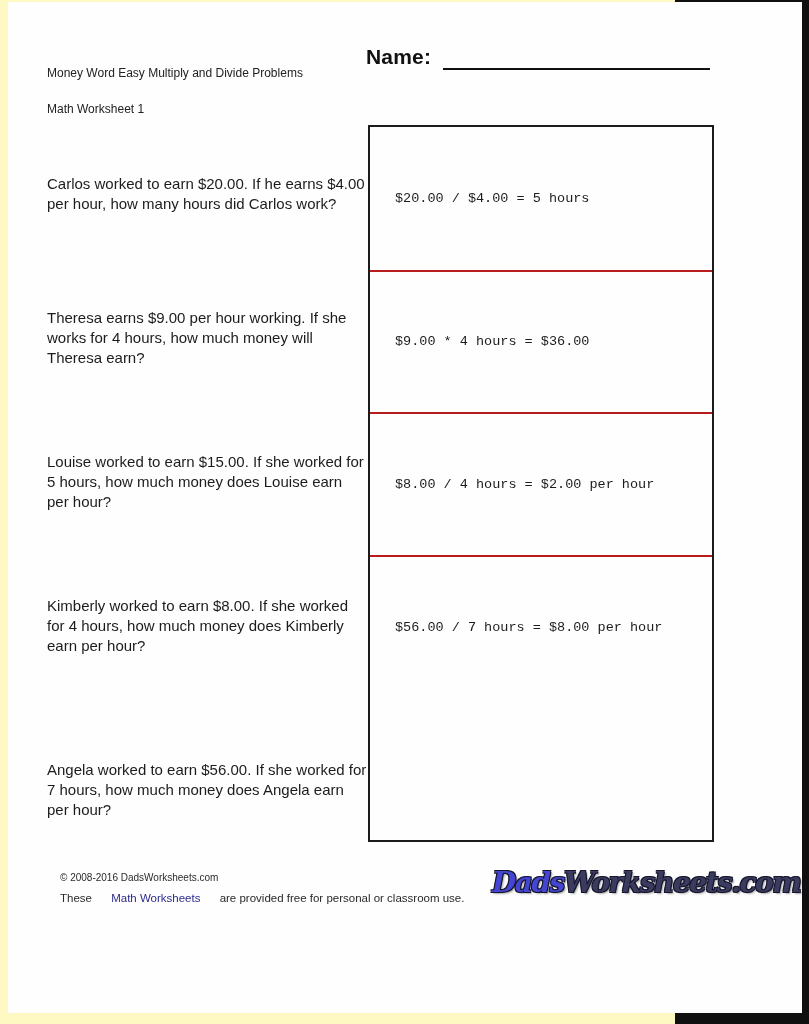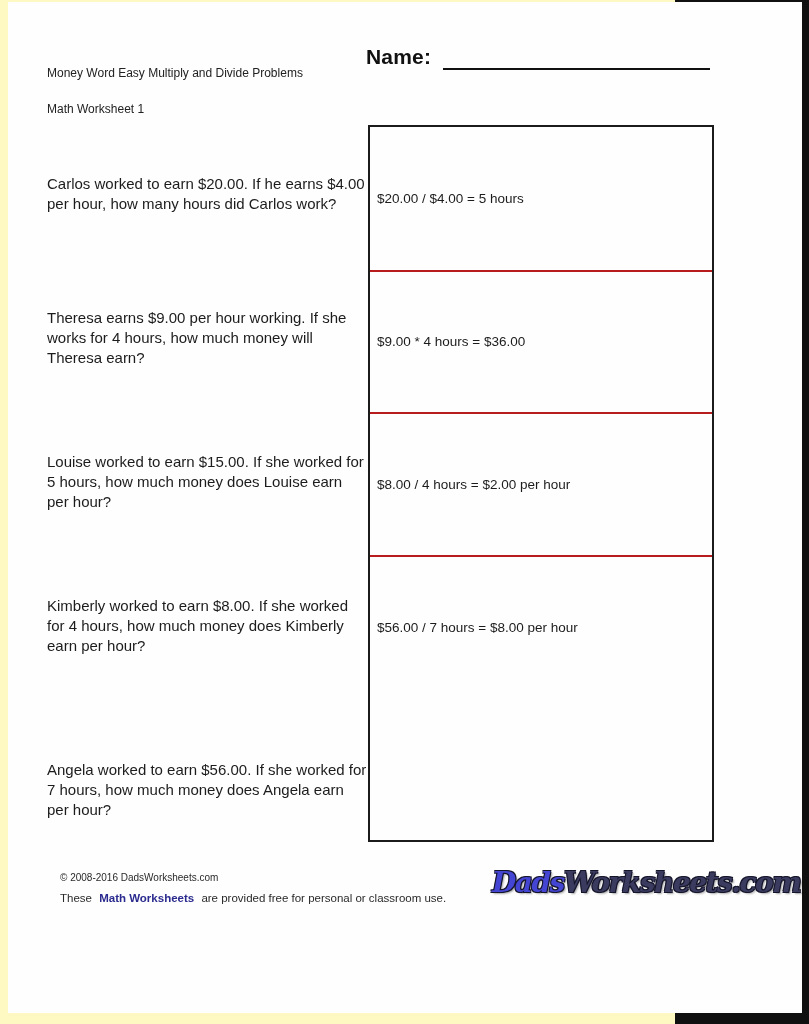--- a/index.html
+++ b/index.html
@@ -56,37 +56,38 @@
     position: absolute; left: 360px; top: 123px;
     width: 346px; height: 717px;
     border: 2px solid #1b1b1b;
     box-sizing: border-box;
     display: grid;
     grid-template-rows: repeat(5, 1fr);
     background: #fefefe;
   }
   .answer-row {
     display: flex; align-items: center;
-    padding-left: 7px;
+    padding-left: 25px;
     font-size: 13.5px; color: #1c1c1c;
     box-sizing: border-box;
+    font-family: Liberation Mono, monospace;
   }
   .answer-row + .answer-row { border-top: 2px solid #b91c1c; }
   
   .footer-copyright {
     position: absolute; left: 52px; top: 870px;
     font-size: 10px; color: #2a2a2a;
   }
   .footer-license {
     position: absolute; left: 52px; top: 890px;
     font-size: 11.5px; color: #2a2a2a;
   }
   .footer-license .link {
-    font-weight: bold; color: #2b2b8f;
-    margin: 0 4px; text-decoration: none; cursor: pointer;
+    font-weight: normal; color: #2b2b8f;
+    margin: 0 16px; text-decoration: none; cursor: pointer;
   }
   .logo {
     position: absolute; left: 484px; top: 864px;
     font-family: "DejaVu Serif", serif;
     font-style: italic; font-weight: bold;
     font-size: 28px; letter-spacing: -1.5px;
     white-space: nowrap;
     text-shadow:
       1px 1px 0 #15152b, -1px -1px 0 #15152b,
       1px -1px 0 #15152b, -1px 1px 0 #15152b,

